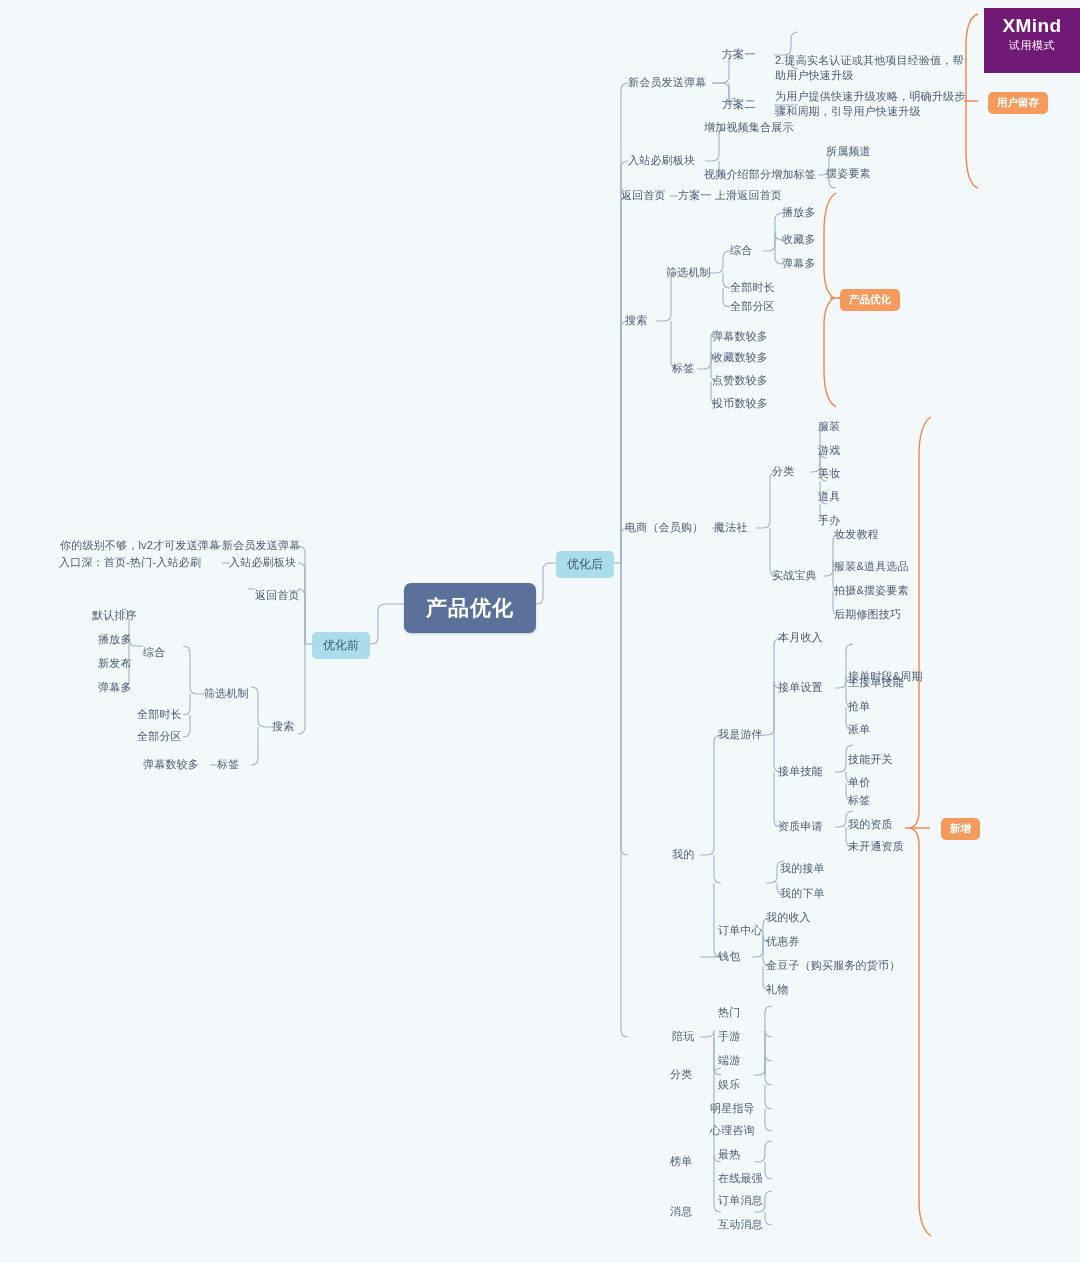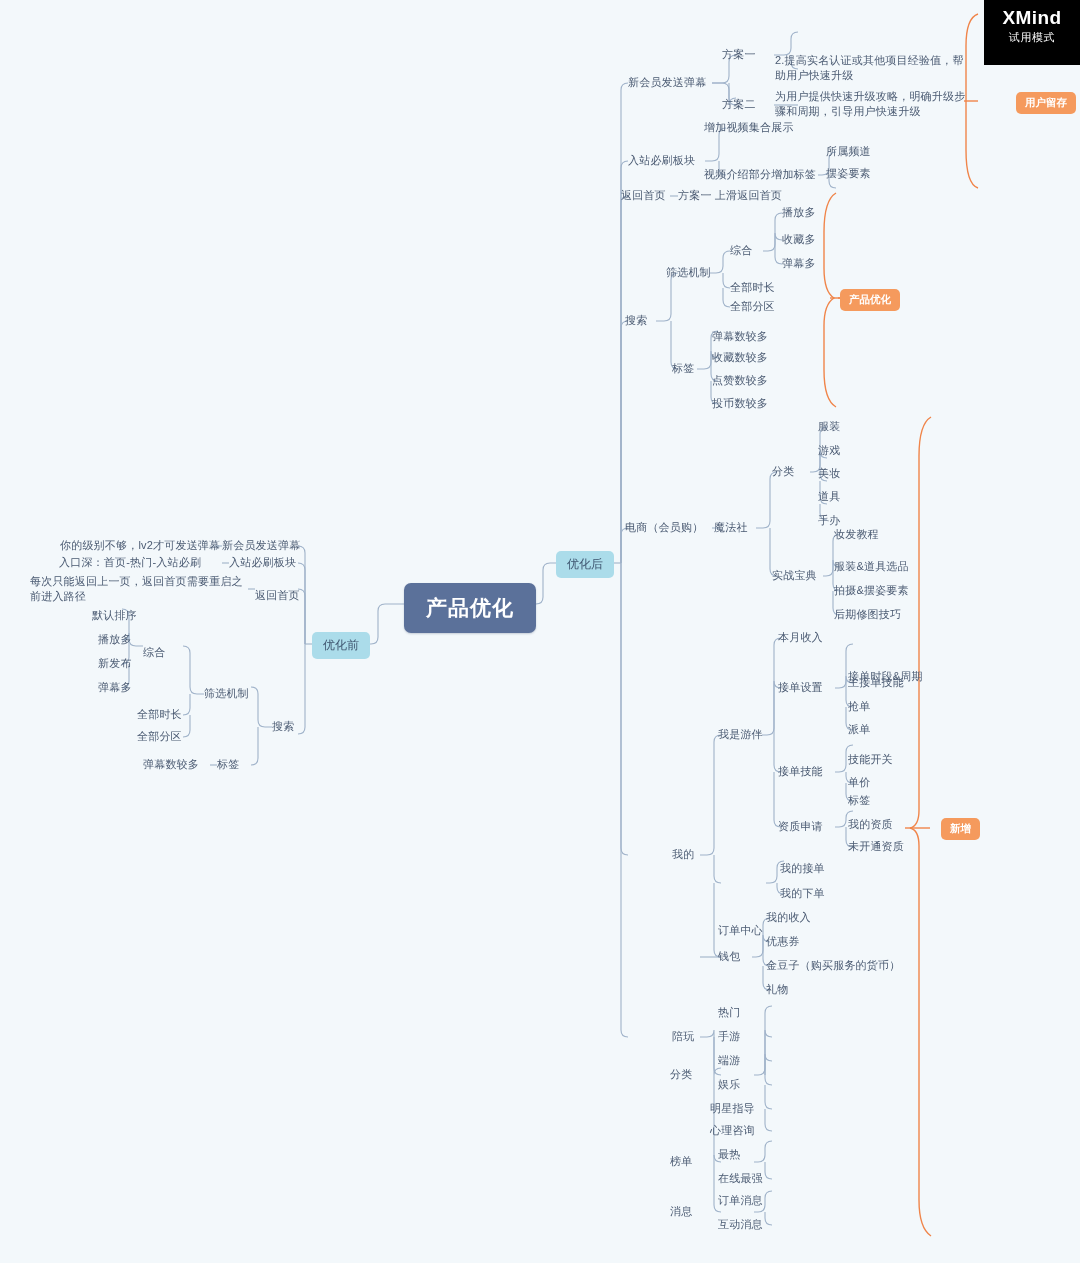--- a/index.html
+++ b/index.html
@@ -54,23 +54,23 @@
     font-size:10.5px;
     font-weight:bold;
     border-radius:5px;
     padding:4px 9px;
     white-space:nowrap;
   }
 
   
   .watermark{
     position:absolute;
-    right:0;top:0;
+    right:0;top:8px;
     width:96px;height:65px;
-    background:#000000;
+    background:#701a75;
     color:#ffffff;
     text-align:center;
     box-sizing:border-box;
     padding-top:7px;
   }
   .watermark .wm-main{font-size:19px;font-weight:bold;line-height:22px;letter-spacing:.4px;}
   .watermark .wm-sub{font-size:11px;line-height:16px;letter-spacing:.6px;}
 </style>
 </head>
 <body>
@@ -225,29 +225,28 @@
       <path d="M905 828 L930 828"></path>
       <path d="M964 101 L978 101"></path>
     </g>
   </svg>
 
   <div class="root" style="left:404px;top:583px;">产品优化</div>
 
   <div class="pill" style="left:312px;top:632px;">优化前</div>
   <div class="pill" style="left:556px;top:551px;">优化后</div>
 
-  <div class="tag" style="left:988px;top:92px;margin-left:28px;">用户留存</div>
+  <div class="tag" style="left:988px;top:92px;">用户留存</div>
   <div class="tag" style="left:840px;top:289px;">产品优化</div>
   <div class="tag" style="left:941px;top:818px;">新增</div>
 
   <div class="node" style="left:60px;top:538px;">你的级别不够，lv2才可发送弹幕</div>
   <div class="node" style="left:222px;top:538px;">新会员发送弹幕</div>
   <div class="node" style="left:59px;top:555px;">入口深：首页-热门-入站必刷</div>
   <div class="node" style="left:229px;top:555px;">入站必刷板块</div>
-  <div class="node wrap" style="left:30px;top:574px;width:215px;">每次只能返回上一页，返回首页需要重启之前进入路径</div>
   <div class="node" style="left:255px;top:588px;">返回首页</div>
   <div class="node" style="left:92px;top:608px;">默认排序</div>
   <div class="node" style="left:98px;top:632px;">播放多</div>
   <div class="node" style="left:98px;top:656px;">新发布</div>
   <div class="node" style="left:98px;top:680px;">弹幕多</div>
   <div class="node" style="left:143px;top:645px;">综合</div>
   <div class="node" style="left:137px;top:707px;">全部时长</div>
   <div class="node" style="left:137px;top:729px;">全部分区</div>
   <div class="node" style="left:204px;top:686px;">筛选机制</div>
   <div class="node" style="left:143px;top:757px;">弹幕数较多</div>

